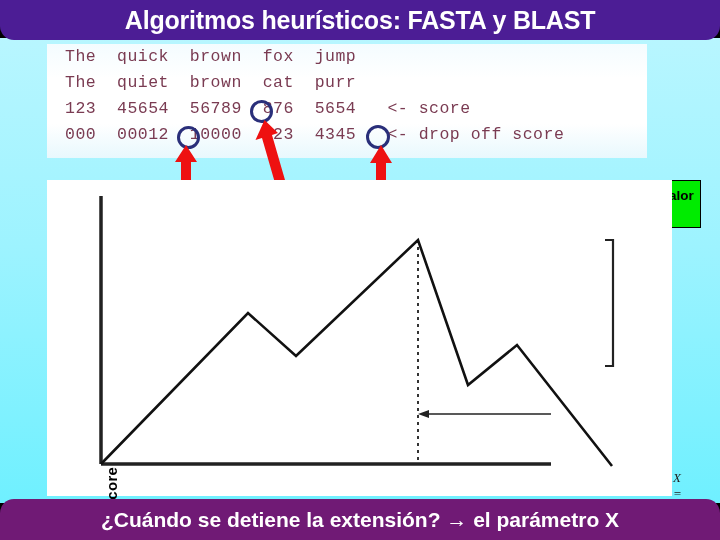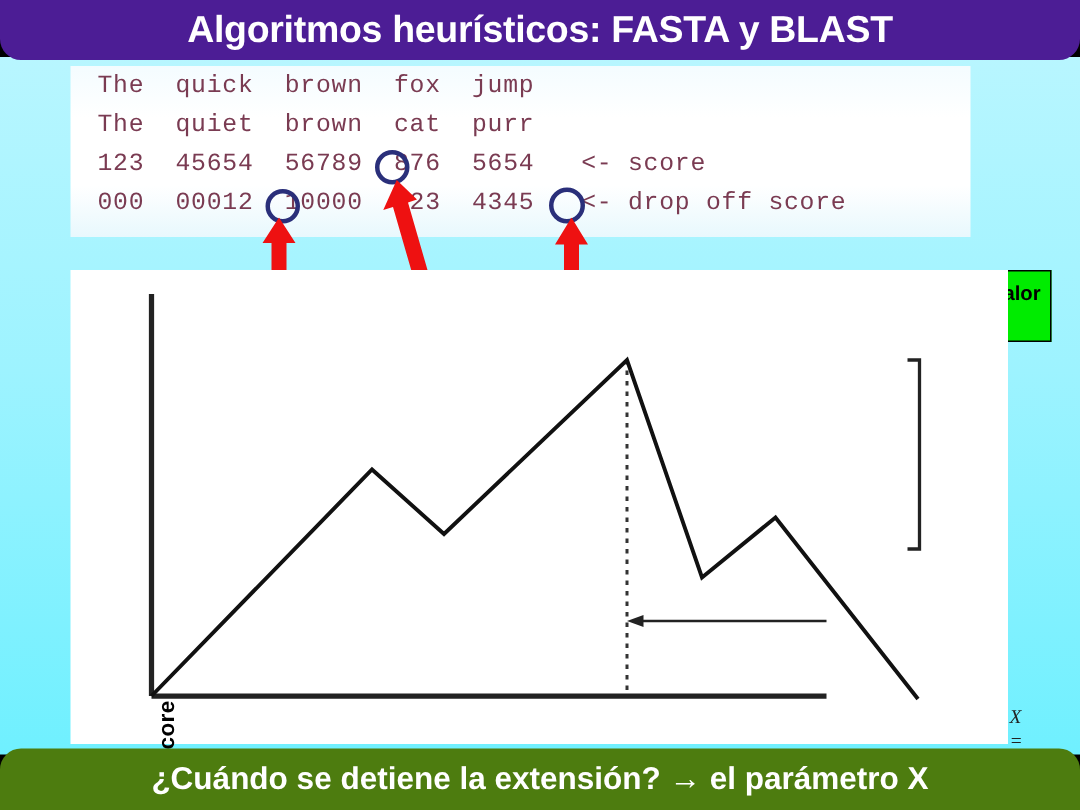--- a/index.html
+++ b/index.html
@@ -16,21 +16,21 @@
     overflow:hidden;
   }
   .titlebar .t{
     color:#fff;font-size:25px;font-weight:bold;letter-spacing:-0.2px;
     white-space:nowrap;font-family:"Liberation Sans",sans-serif;
   }
 
   
   .bottombar{
     position:absolute;left:0;bottom:0;width:720px;height:41px;
-    background:#4d7c0f;border-radius:14px 14px 0 0;
+    background:#701a75;border-radius:14px 14px 0 0;
     display:flex;align-items:center;justify-content:center;overflow:hidden;
   }
   .bottombar .t{
     color:#fff;font-size:21px;font-weight:bold;white-space:nowrap;
   }
 
   
   .canvas{
     position:absolute;left:0;top:38px;width:720px;height:465px;
     background:linear-gradient(to bottom,#b8f6ff 0%,#9df3ff 45%,#6ff0ff 100%);

